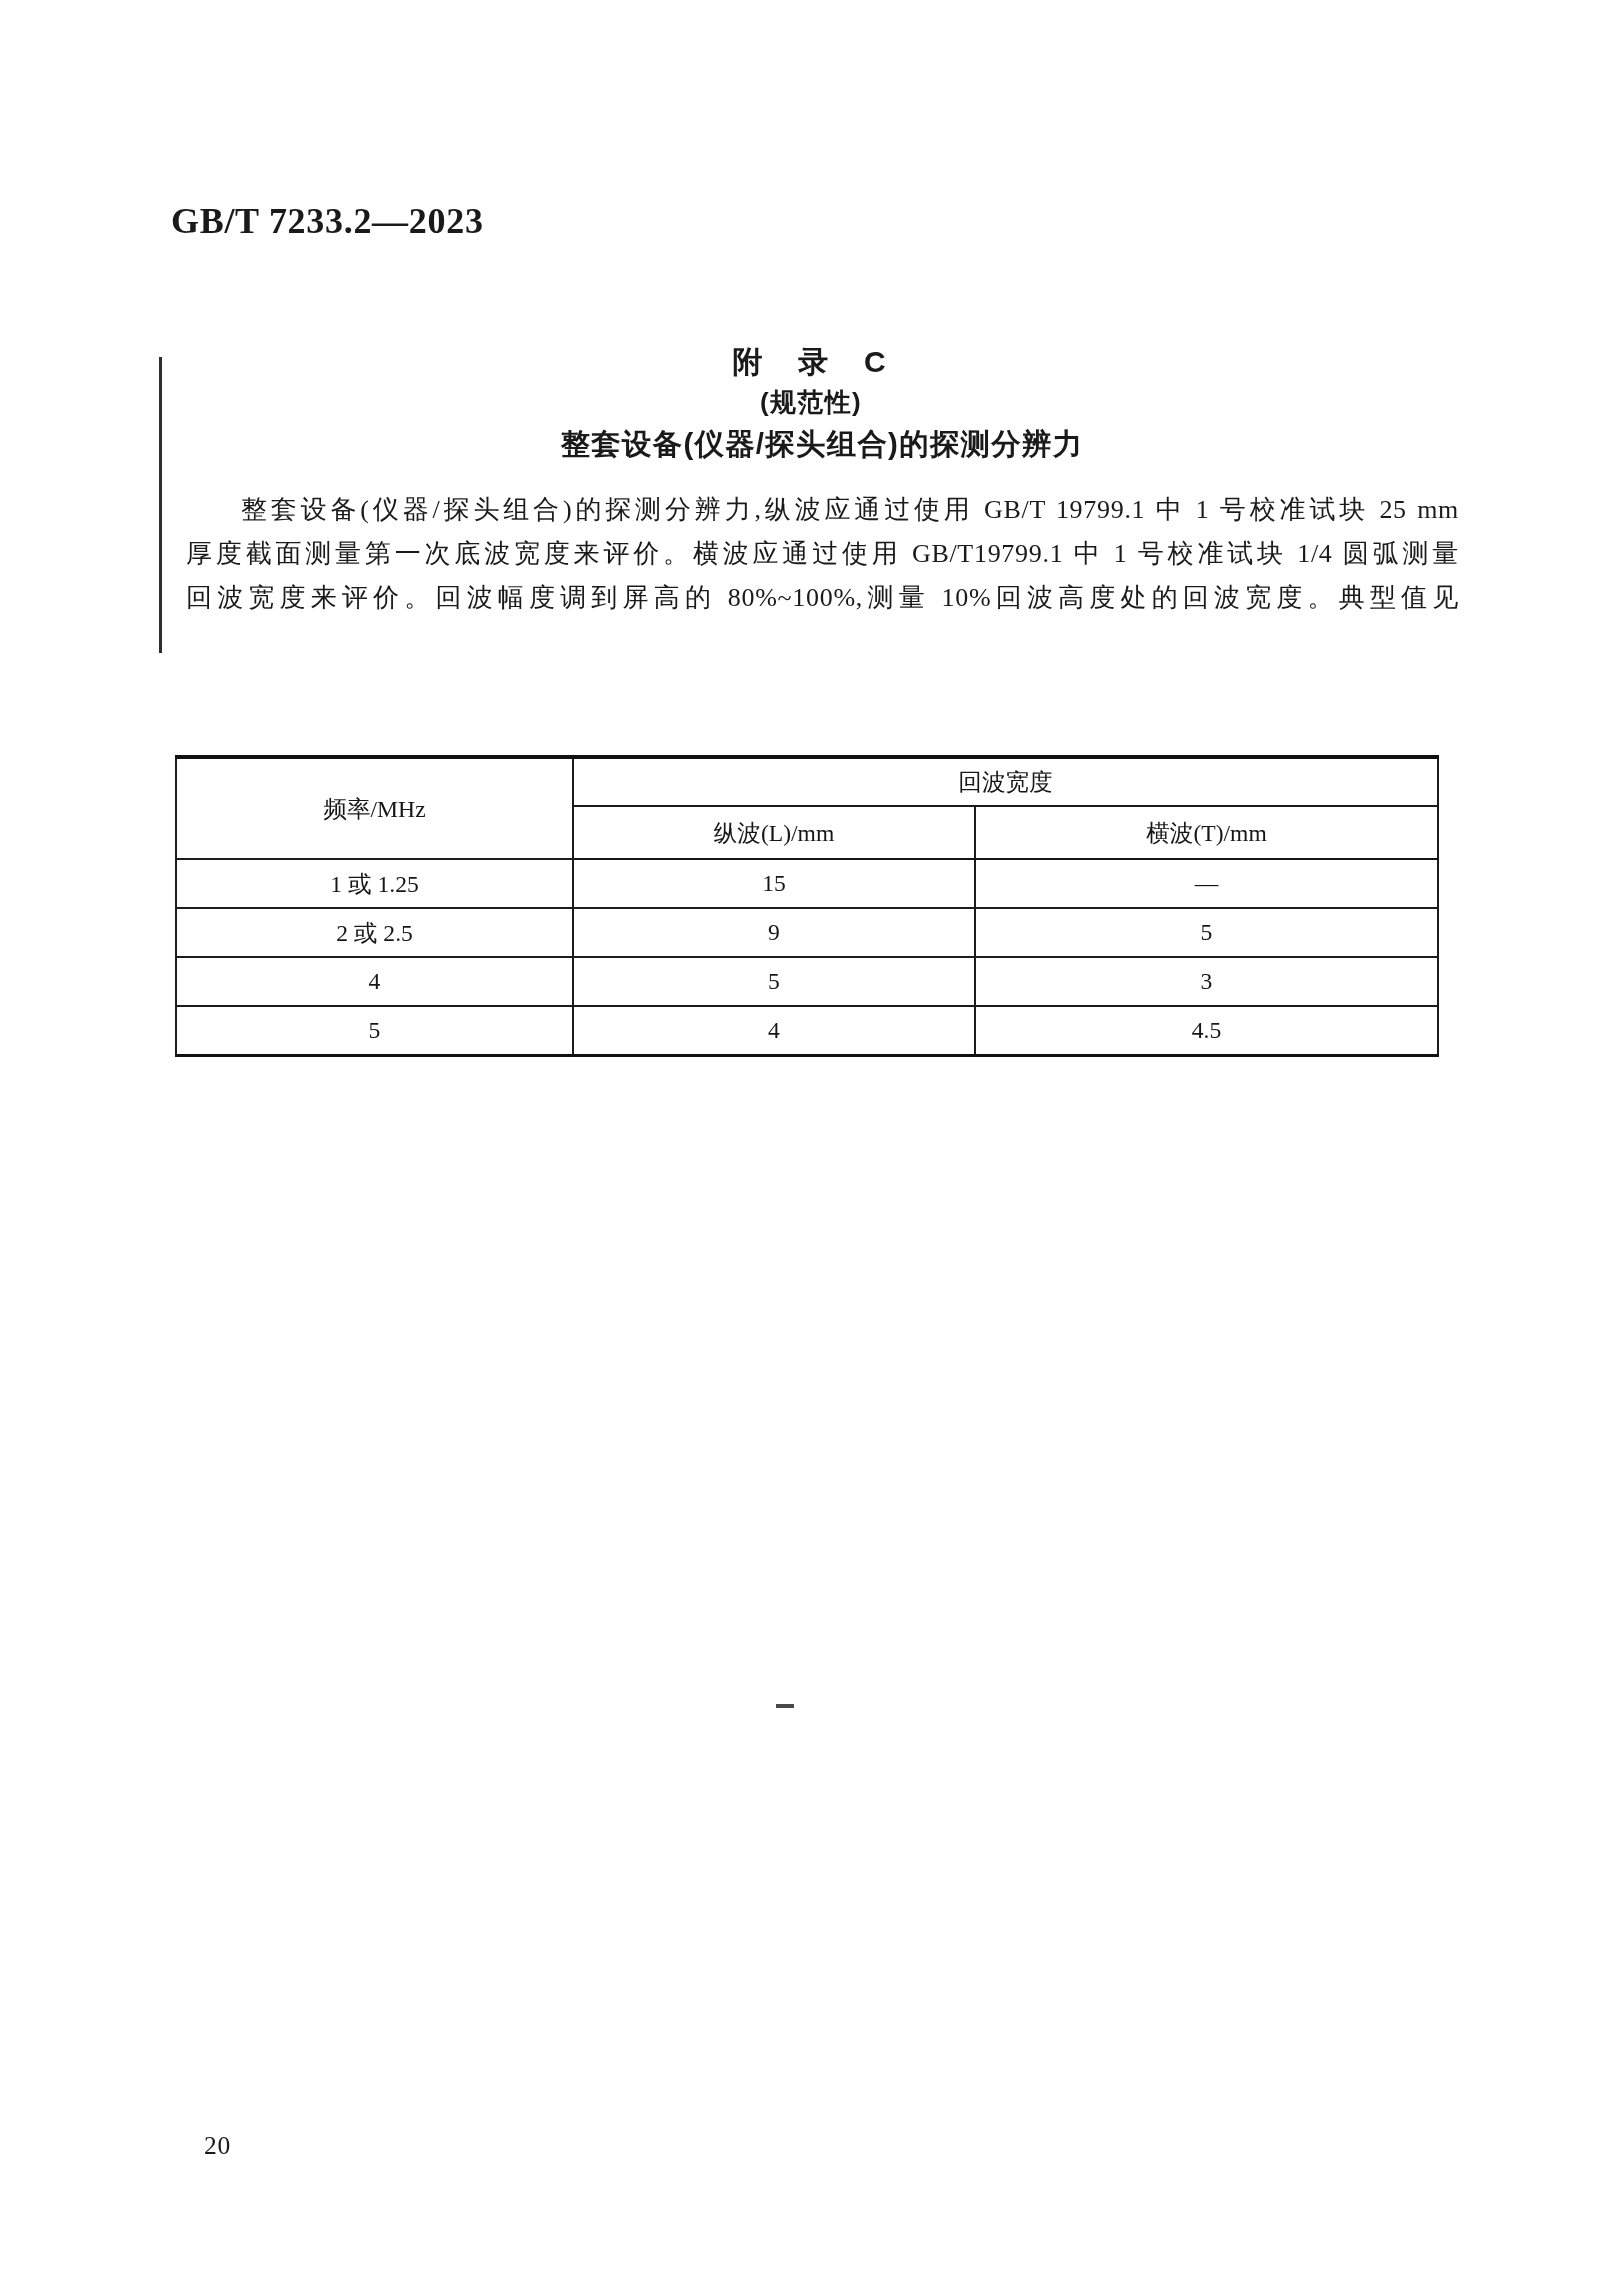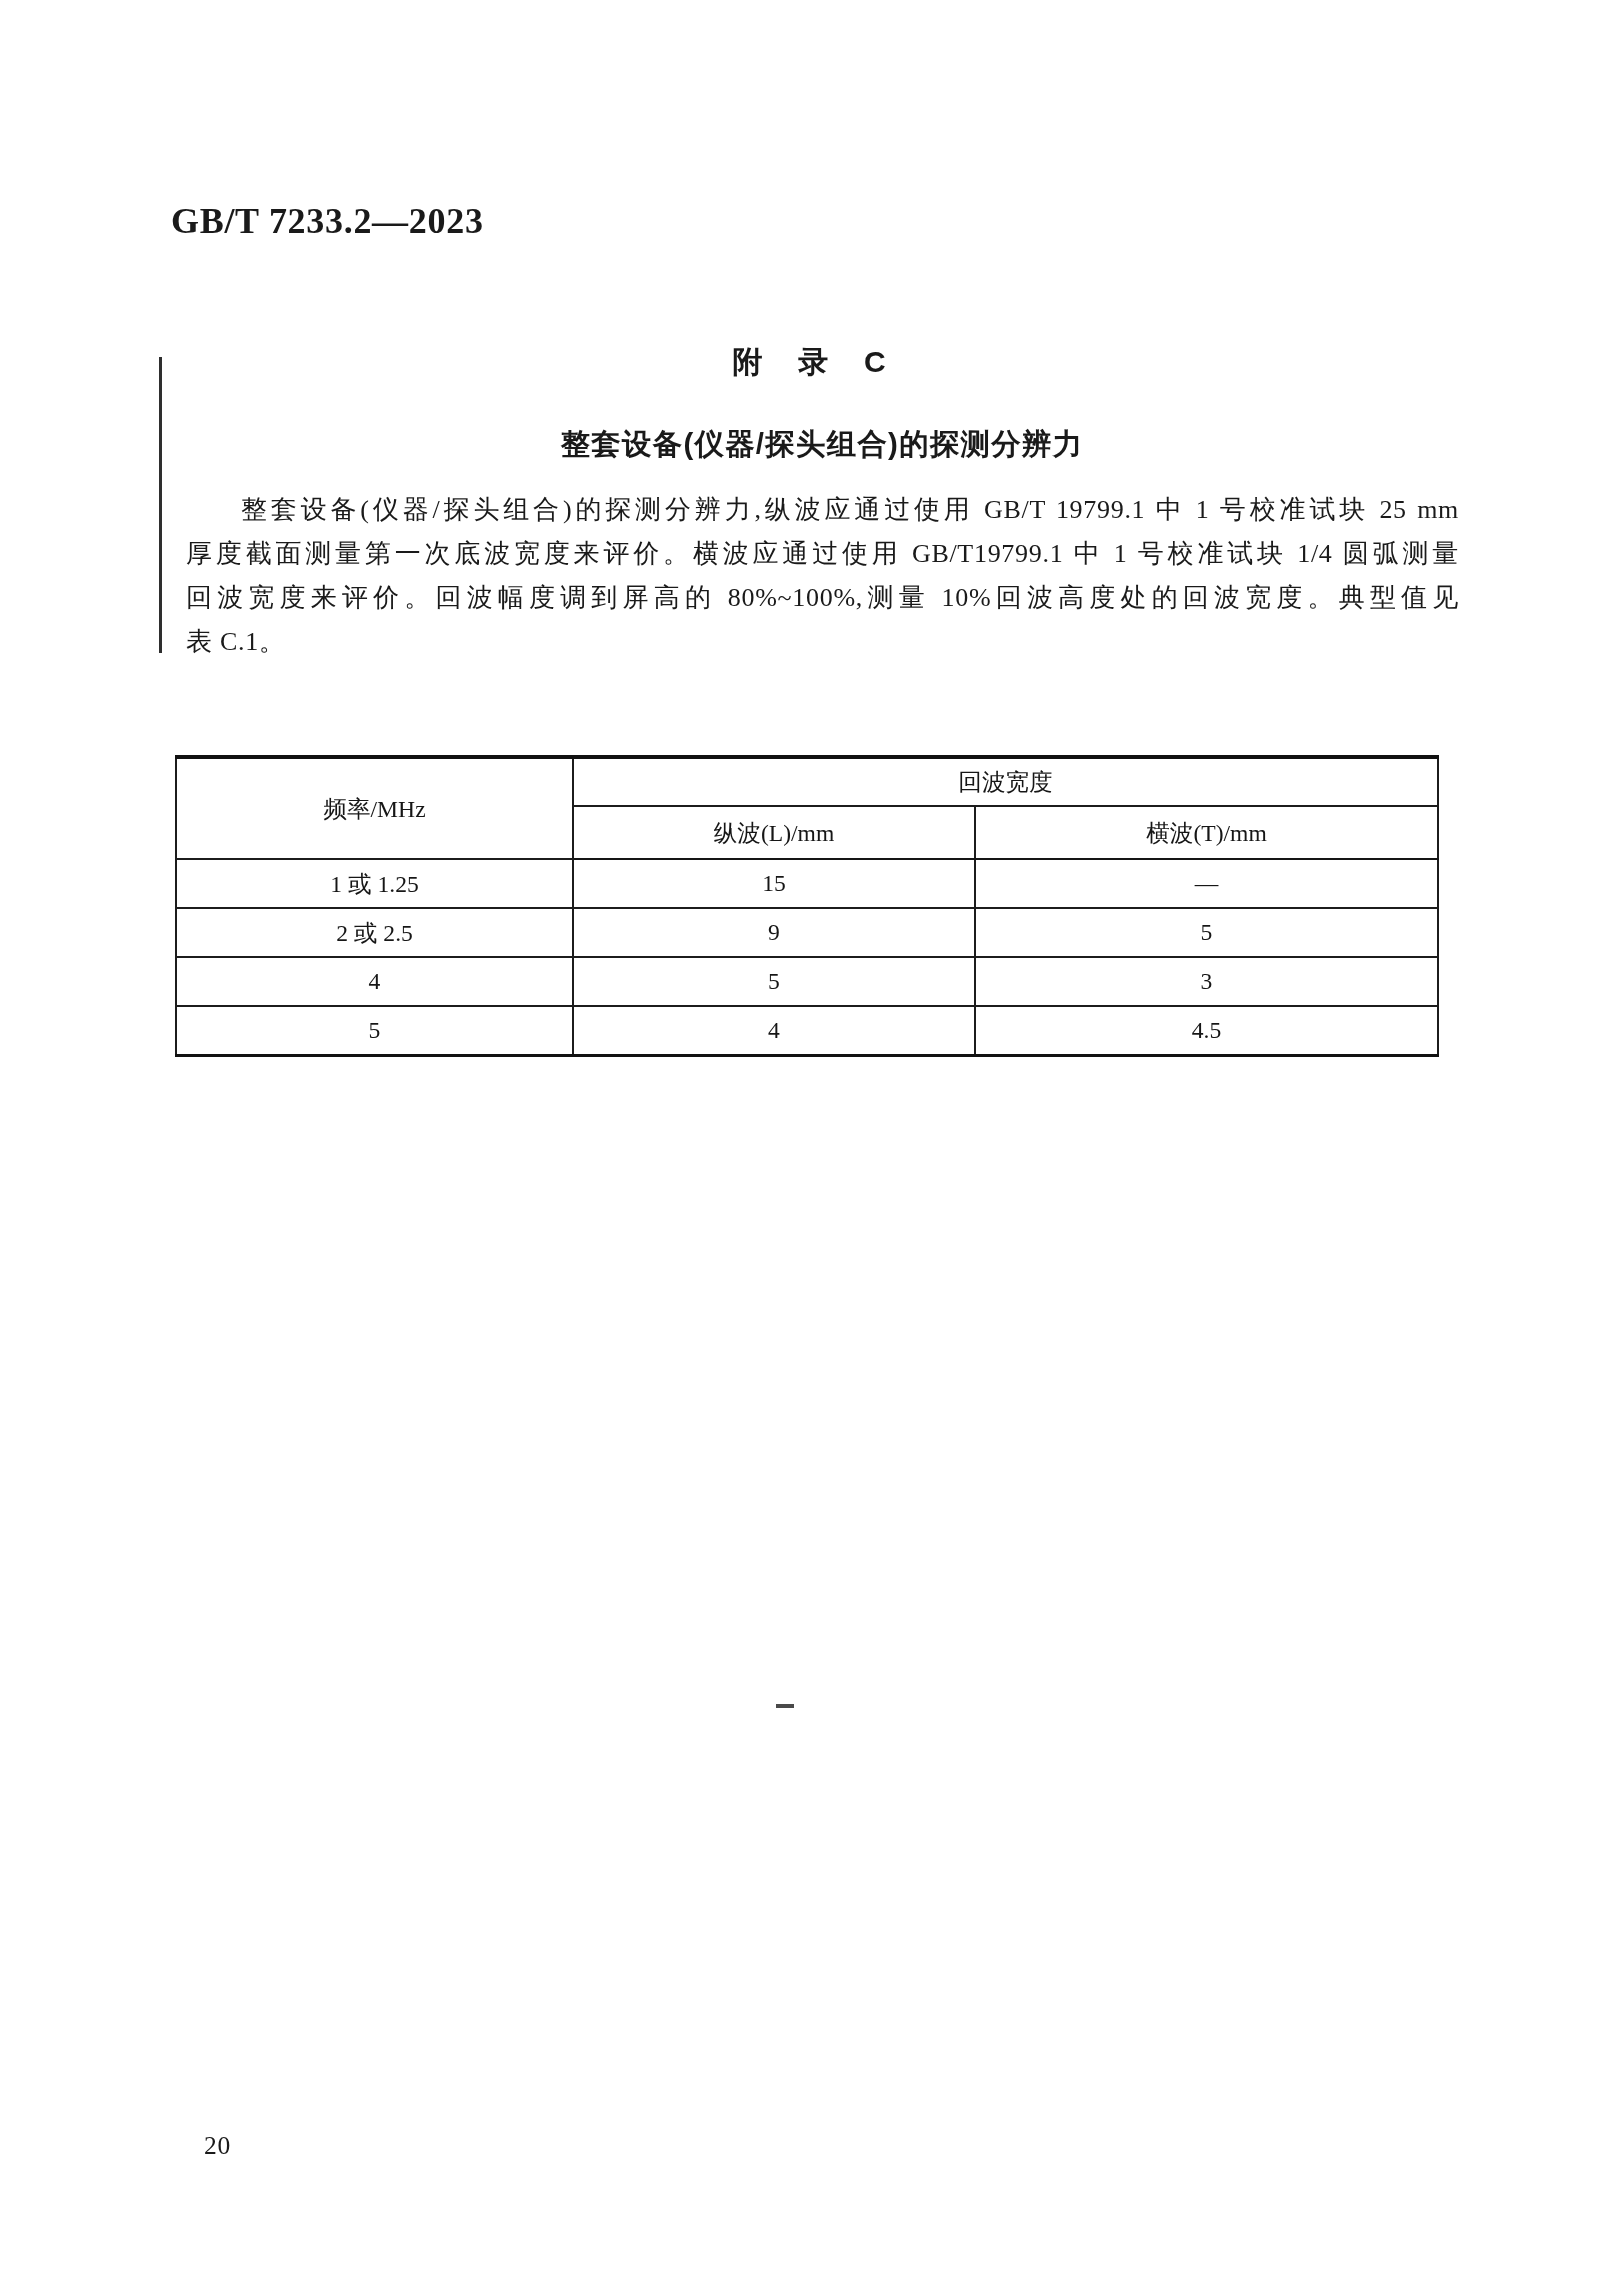--- a/index.html
+++ b/index.html
@@ -121,27 +121,27 @@
 </head>
 <body>
 
 <div class="page">
 
   <div class="std-num">GB/T 7233.2—2023</div>
 
   <div class="change-bar"></div>
 
   <div class="centered-line app-title">附 录 C</div>
+  <div class="centered-line app-normative">(规范性)</div>
   <div class="centered-line app-heading">整套设备(仪器/探头组合)的探测分辨力</div>
 
   <div class="para">
     <div class="para-line first">整套设备(仪器/探头组合)的探测分辨力,纵波应通过使用 GB/T 19799.1 中 1 号校准试块 25 mm</div>
     <div class="para-line">厚度截面测量第一次底波宽度来评价。横波应通过使用 GB/T19799.1 中 1 号校准试块 1/4 圆弧测量</div>
     <div class="para-line">回波宽度来评价。回波幅度调到屏高的 80%~100%,测量 10%回波高度处的回波宽度。典型值见</div>
-    <div class="para-line last">表 C.1。</div>
   </div>
 
 
   <table class="c1">
     <colgroup>
       <col style="width:397px">
       <col style="width:402px">
       <col style="width:463px">
     </colgroup>
     <thead>

